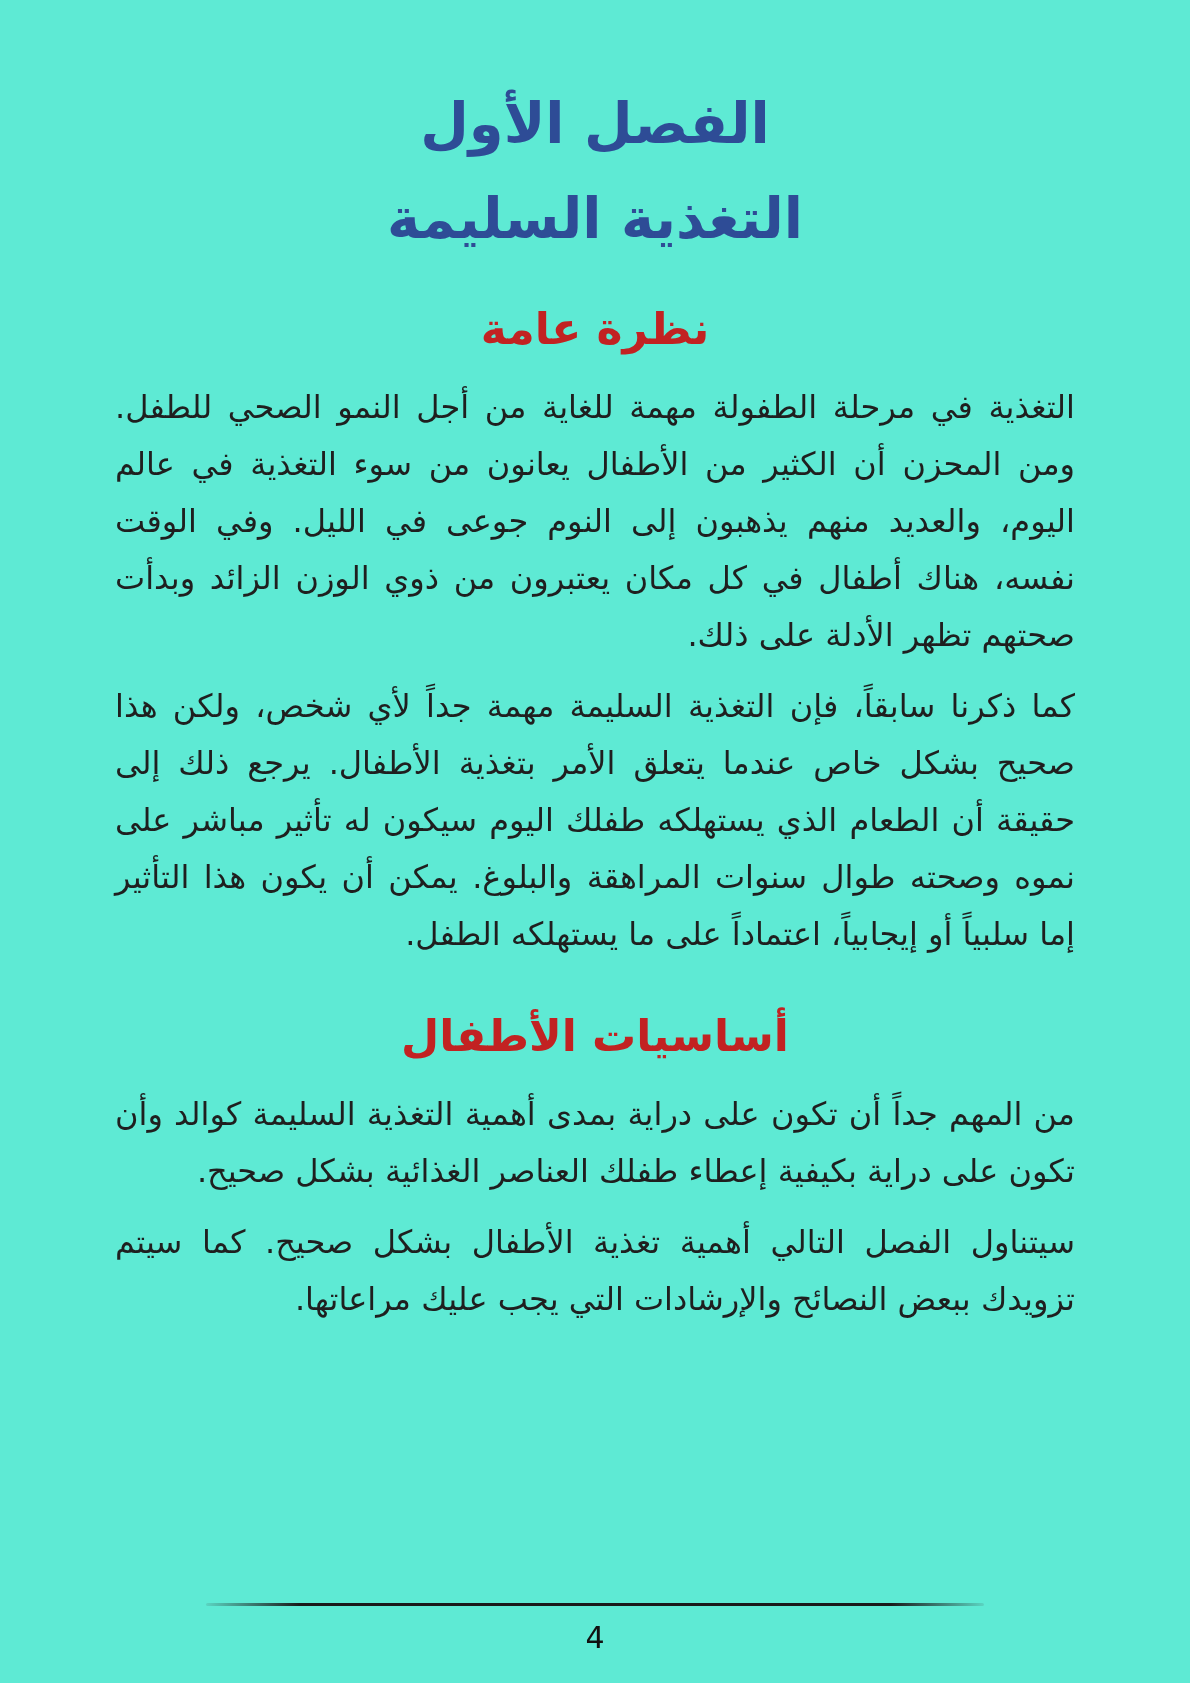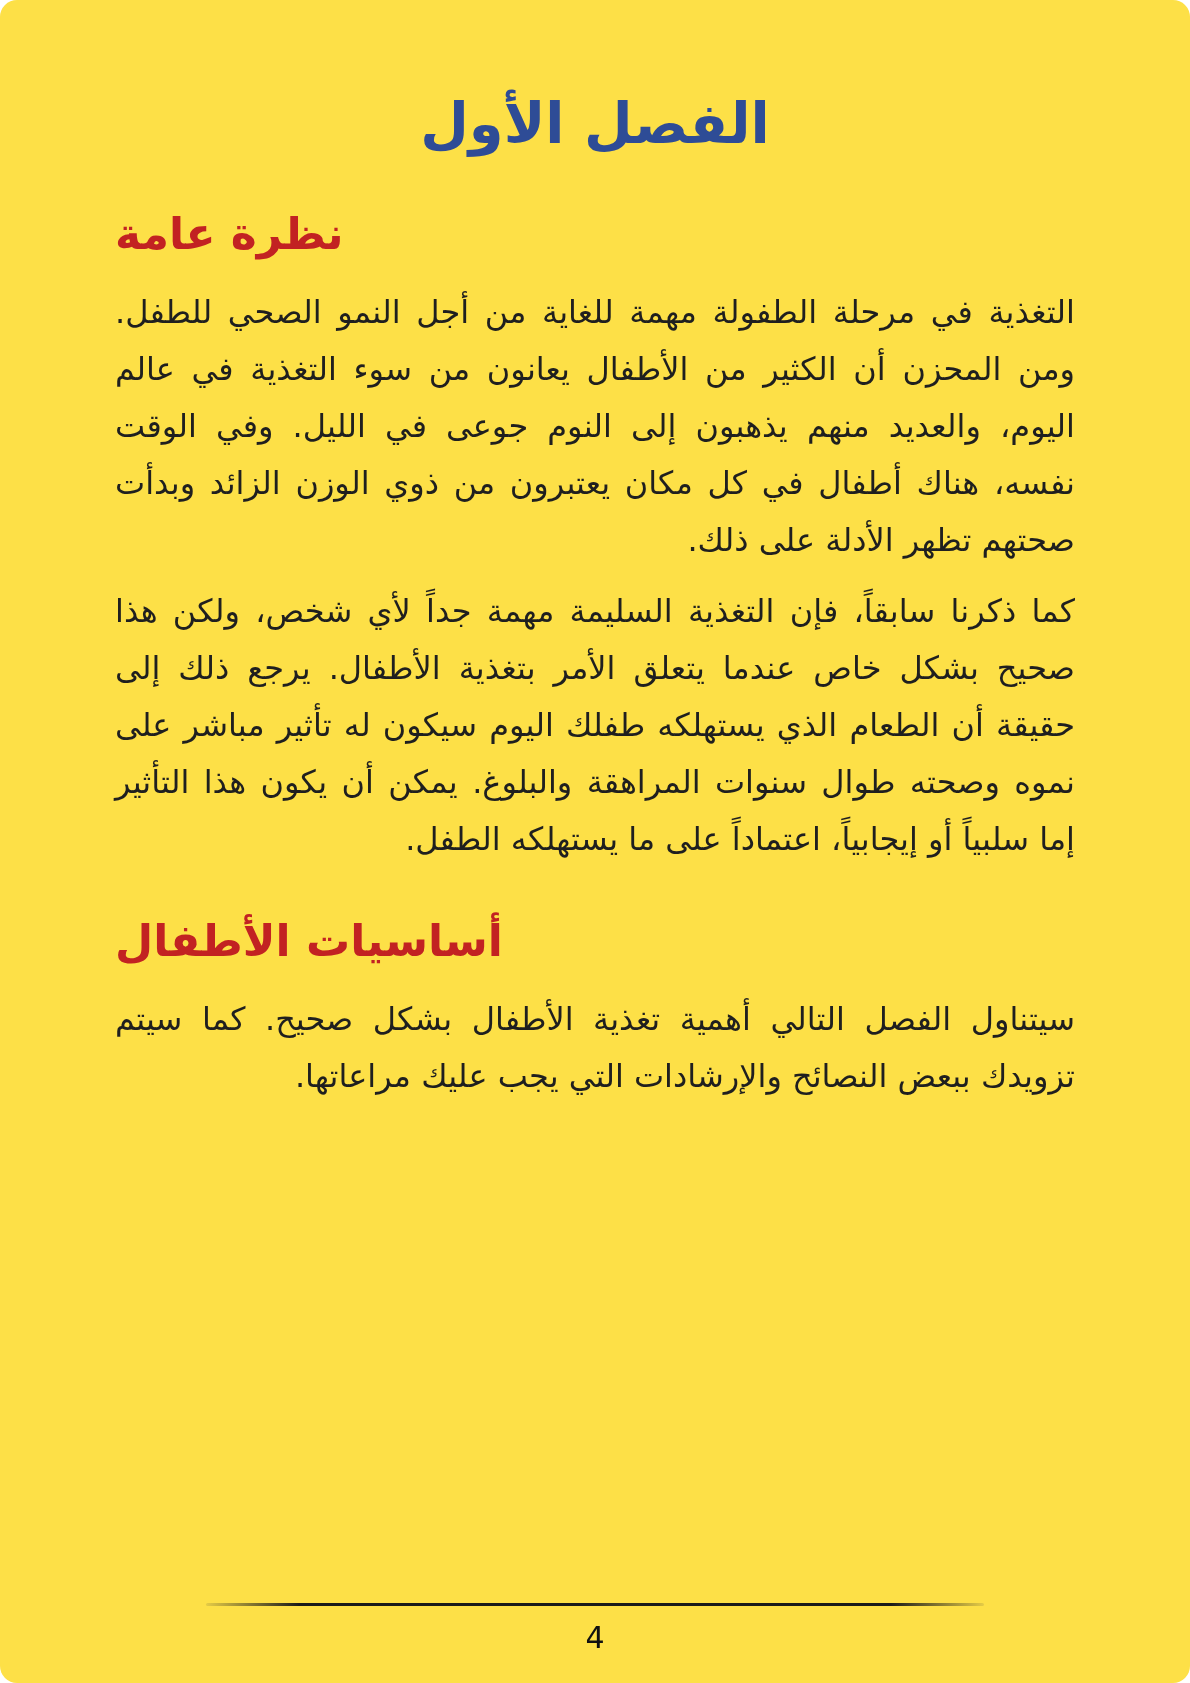--- a/index.html
+++ b/index.html
@@ -5,41 +5,40 @@
   :root{
     --blue:#2e4c96;
     --red:#c22222;
     --body:#1f1f1f;
   }
   *{margin:0;padding:0;box-sizing:border-box;}
   html,body{background:#ffffff;}
   .page{
     width:1190px;
     height:1683px;
-    background:#fde047;
+    background:#5eead4;
     position:relative;
     padding:88px 115px 0 115px;
     font-family:"DejaVu Sans","Liberation Sans",sans-serif;
     direction:rtl;
     overflow:hidden;
-    border-radius:17px;
   }
   .chapter-title,
   .chapter-subtitle{
     text-align:center;
     color:var(--blue);
     font-size:56px;
     font-weight:bold;
     line-height:1.3;
   }
   .chapter-subtitle{
     margin-top:22px;
   }
   .section-heading{
-    text-align:left;
+    text-align:center;
     color:var(--red);
     font-size:44px;
     font-weight:bold;
     margin-top:44px;
     margin-bottom:22px;
     line-height:1.3;
   }
   p.body-par{
     direction:rtl;
     text-align:justify;
@@ -74,30 +73,32 @@
     font-family:"DejaVu Sans","Liberation Sans",sans-serif;
   }
 </style>
 </head>
 <body>
 
 <div class="page">
 
   <h1 class="chapter-title">الفصل الأول</h1>
 
+  <h1 class="chapter-subtitle">التغذية السليمة</h1>
 
   <h2 class="section-heading">نظرة عامة</h2>
 
   <p class="body-par">التغذية في مرحلة الطفولة مهمة للغاية من أجل النمو الصحي للطفل. ومن المحزن أن الكثير من الأطفال يعانون من سوء التغذية في عالم اليوم، والعديد منهم يذهبون إلى النوم جوعى في الليل. وفي الوقت نفسه، هناك أطفال في كل مكان يعتبرون من ذوي الوزن الزائد وبدأت صحتهم تظهر الأدلة على ذلك.</p>
 
   <p class="body-par">كما ذكرنا سابقاً، فإن التغذية السليمة مهمة جداً لأي شخص، ولكن هذا صحيح بشكل خاص عندما يتعلق الأمر بتغذية الأطفال. يرجع ذلك إلى حقيقة أن الطعام الذي يستهلكه طفلك اليوم سيكون له تأثير مباشر على نموه وصحته طوال سنوات المراهقة والبلوغ. يمكن أن يكون هذا التأثير إما سلبياً أو إيجابياً، اعتماداً على ما يستهلكه الطفل.</p>
 
 
   <h2 class="section-heading">أساسيات الأطفال</h2>
 
+  <p class="body-par">من المهم جداً أن تكون على دراية بمدى أهمية التغذية السليمة كوالد وأن تكون على دراية بكيفية إعطاء طفلك العناصر الغذائية بشكل صحيح.</p>
 
   <p class="body-par">سيتناول الفصل التالي أهمية تغذية الأطفال بشكل صحيح. كما سيتم تزويدك ببعض النصائح والإرشادات التي يجب عليك مراعاتها.</p>
 
   <div class="footer">
     <div class="rule"></div>
     <div class="pagenum">4</div>
   </div>
 
 </div>
 

